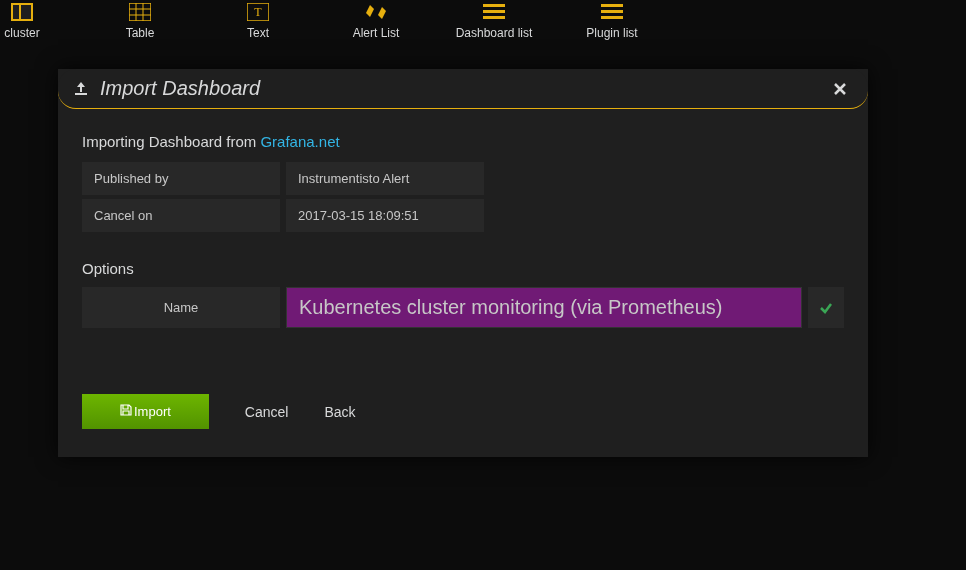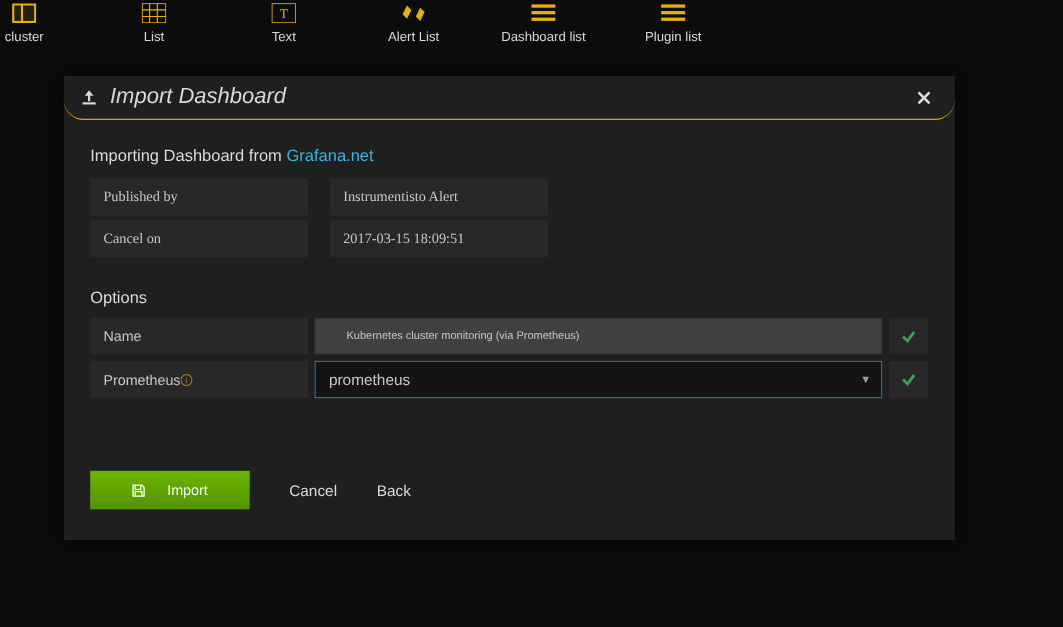--- a/index.html
+++ b/index.html
@@ -76,23 +76,22 @@
     }
     .importing-line {
       color: #d8d9da;
       font-size: 15px;
       margin-bottom: 12px;
     }
     .importing-line a { color: #33b5e5; cursor: pointer; }
     .meta-rows { margin-bottom: 28px; }
     .meta-row {
       display: flex;
-      gap: 20px;
+      gap: 6px;
       margin-bottom: 4px;
-      font-family: Liberation Serif, serif;
     }
     .meta-cell {
       background: #282828;
       padding: 9px 12px;
       font-size: 13px;
       color: #c7c7c7;
     }
     .meta-label { width: 198px; }
     .meta-value { width: 198px; }
     .section-title {
@@ -107,29 +106,29 @@
       margin-bottom: 6px;
     }
     .opt-label {
       background: #282828;
       width: 198px;
       padding: 9px 12px;
       font-size: 13px;
       color: #c7c7c7;
       display: flex;
       align-items: center;
-      justify-content: flex-start;
+      justify-content: center;
     }
     .opt-input {
       flex: 1;
-      background: #404040;
+      background: #701a75;
       border: 1px solid #333;
       color: #c7c7c7;
-      padding: 8px 28px;
-      font-size: 10px;
+      padding: 8px 12px;
+      font-size: 20px;
       outline: none;
     }
     .opt-select-wrap {
       flex: 1;
       position: relative;
       display: flex;
       align-items: center;
     }
     .opt-select {
       width: 100%;
@@ -171,22 +170,22 @@
     }
     .btn-import {
       background: #5aa000;
       background: linear-gradient(#6db500, #529300);
       border: none;
       color: #fff;
       font-size: 13px;
       padding: 10px 38px;
       cursor: pointer;
       display: flex;
-      align-items: center;
-      gap: 20px;
+      align-items: flex-start;
+      gap: 2px;
     }
     .btn-text {
       background: none;
       border: none;
       color: #d8d9da;
       font-size: 14px;
       cursor: pointer;
     }
     svg { display: block; }
   </style>
@@ -207,21 +206,21 @@
   <div class="panel-item">
     <span class="pi-icon">
       <svg width="22" height="18" viewBox="0 0 22 18">
           <rect x="0" y="0" width="22" height="18" fill="none" stroke="#e6af0e" stroke-width="1.5"></rect>
           <line x1="0" y1="6" x2="22" y2="6" stroke="#e6af0e"></line>
           <line x1="0" y1="12" x2="22" y2="12" stroke="#e6af0e"></line>
           <line x1="7" y1="0" x2="7" y2="18" stroke="#e6af0e"></line>
           <line x1="14" y1="0" x2="14" y2="18" stroke="#e6af0e"></line>
         </svg>
     </span>
-    <span class="pi-label">List</span>
+    <span class="pi-label">Table</span>
   </div>
   <div class="panel-item">
     <span class="pi-icon">
       <svg width="22" height="18" viewBox="0 0 22 18">
           <rect x="0" y="0" width="22" height="18" fill="none" stroke="#e6af0e" stroke-width="1.5"></rect>
           <text x="11" y="13" text-anchor="middle" font-size="12" fill="#e6af0e" font-family="serif">T</text>
         </svg>
     </span>
     <span class="pi-label">Text</span>
   </div>
@@ -294,42 +293,20 @@
         <span>Name</span>
       </div>
       <input class="opt-input" type="text" value="Kubernetes cluster monitoring (via Prometheus)" style="">
       <div class="ok-check">
         <svg width="14" height="14" viewBox="0 0 14 14">
             <path d="M2 7 L6 11 L12 3" stroke="currentColor" stroke-width="2.5" fill="none"></path>
           </svg>
       </div>
     </div>
 
-    <div class="opt-row">
-      <div class="opt-label">
-        <span>Prometheus</span>
-        <span class="info-icon">
-          <svg width="11" height="11" viewBox="0 0 11 11">
-              <circle cx="5.5" cy="5.5" r="5" fill="none" stroke="currentColor" stroke-width="1.2"></circle>
-              <text x="5.5" y="8.2" text-anchor="middle" font-weight="bold" font-size="7" fill="currentColor">i</text>
-            </svg>
-        </span>
-      </div>
-      <div class="opt-select-wrap">
-        <select class="opt-select">
-          <option>prometheus</option>
-        </select>
-        <span class="caret">▼</span>
-      </div>
-      <div class="ok-check">
-        <svg width="14" height="14" viewBox="0 0 14 14">
-            <path d="M2 7 L6 11 L12 3" stroke="currentColor" stroke-width="2.5" fill="none"></path>
-          </svg>
-      </div>
-    </div>
 
     <div class="button-row">
       <button class="btn-import">
         <svg width="12" height="12" viewBox="0 0 12 12" fill="currentColor">
             <path d="M1 1 H9 L11 3 V11 H1 Z M3 1 V5 H8 V1 M3 7 H9 V11 H3 Z" stroke="currentColor" fill="none" stroke-width="1.2"></path>
           </svg>
         <span>Import</span>
       </button>
       <button class="btn-text">Cancel</button>
       <button class="btn-text">Back</button>

